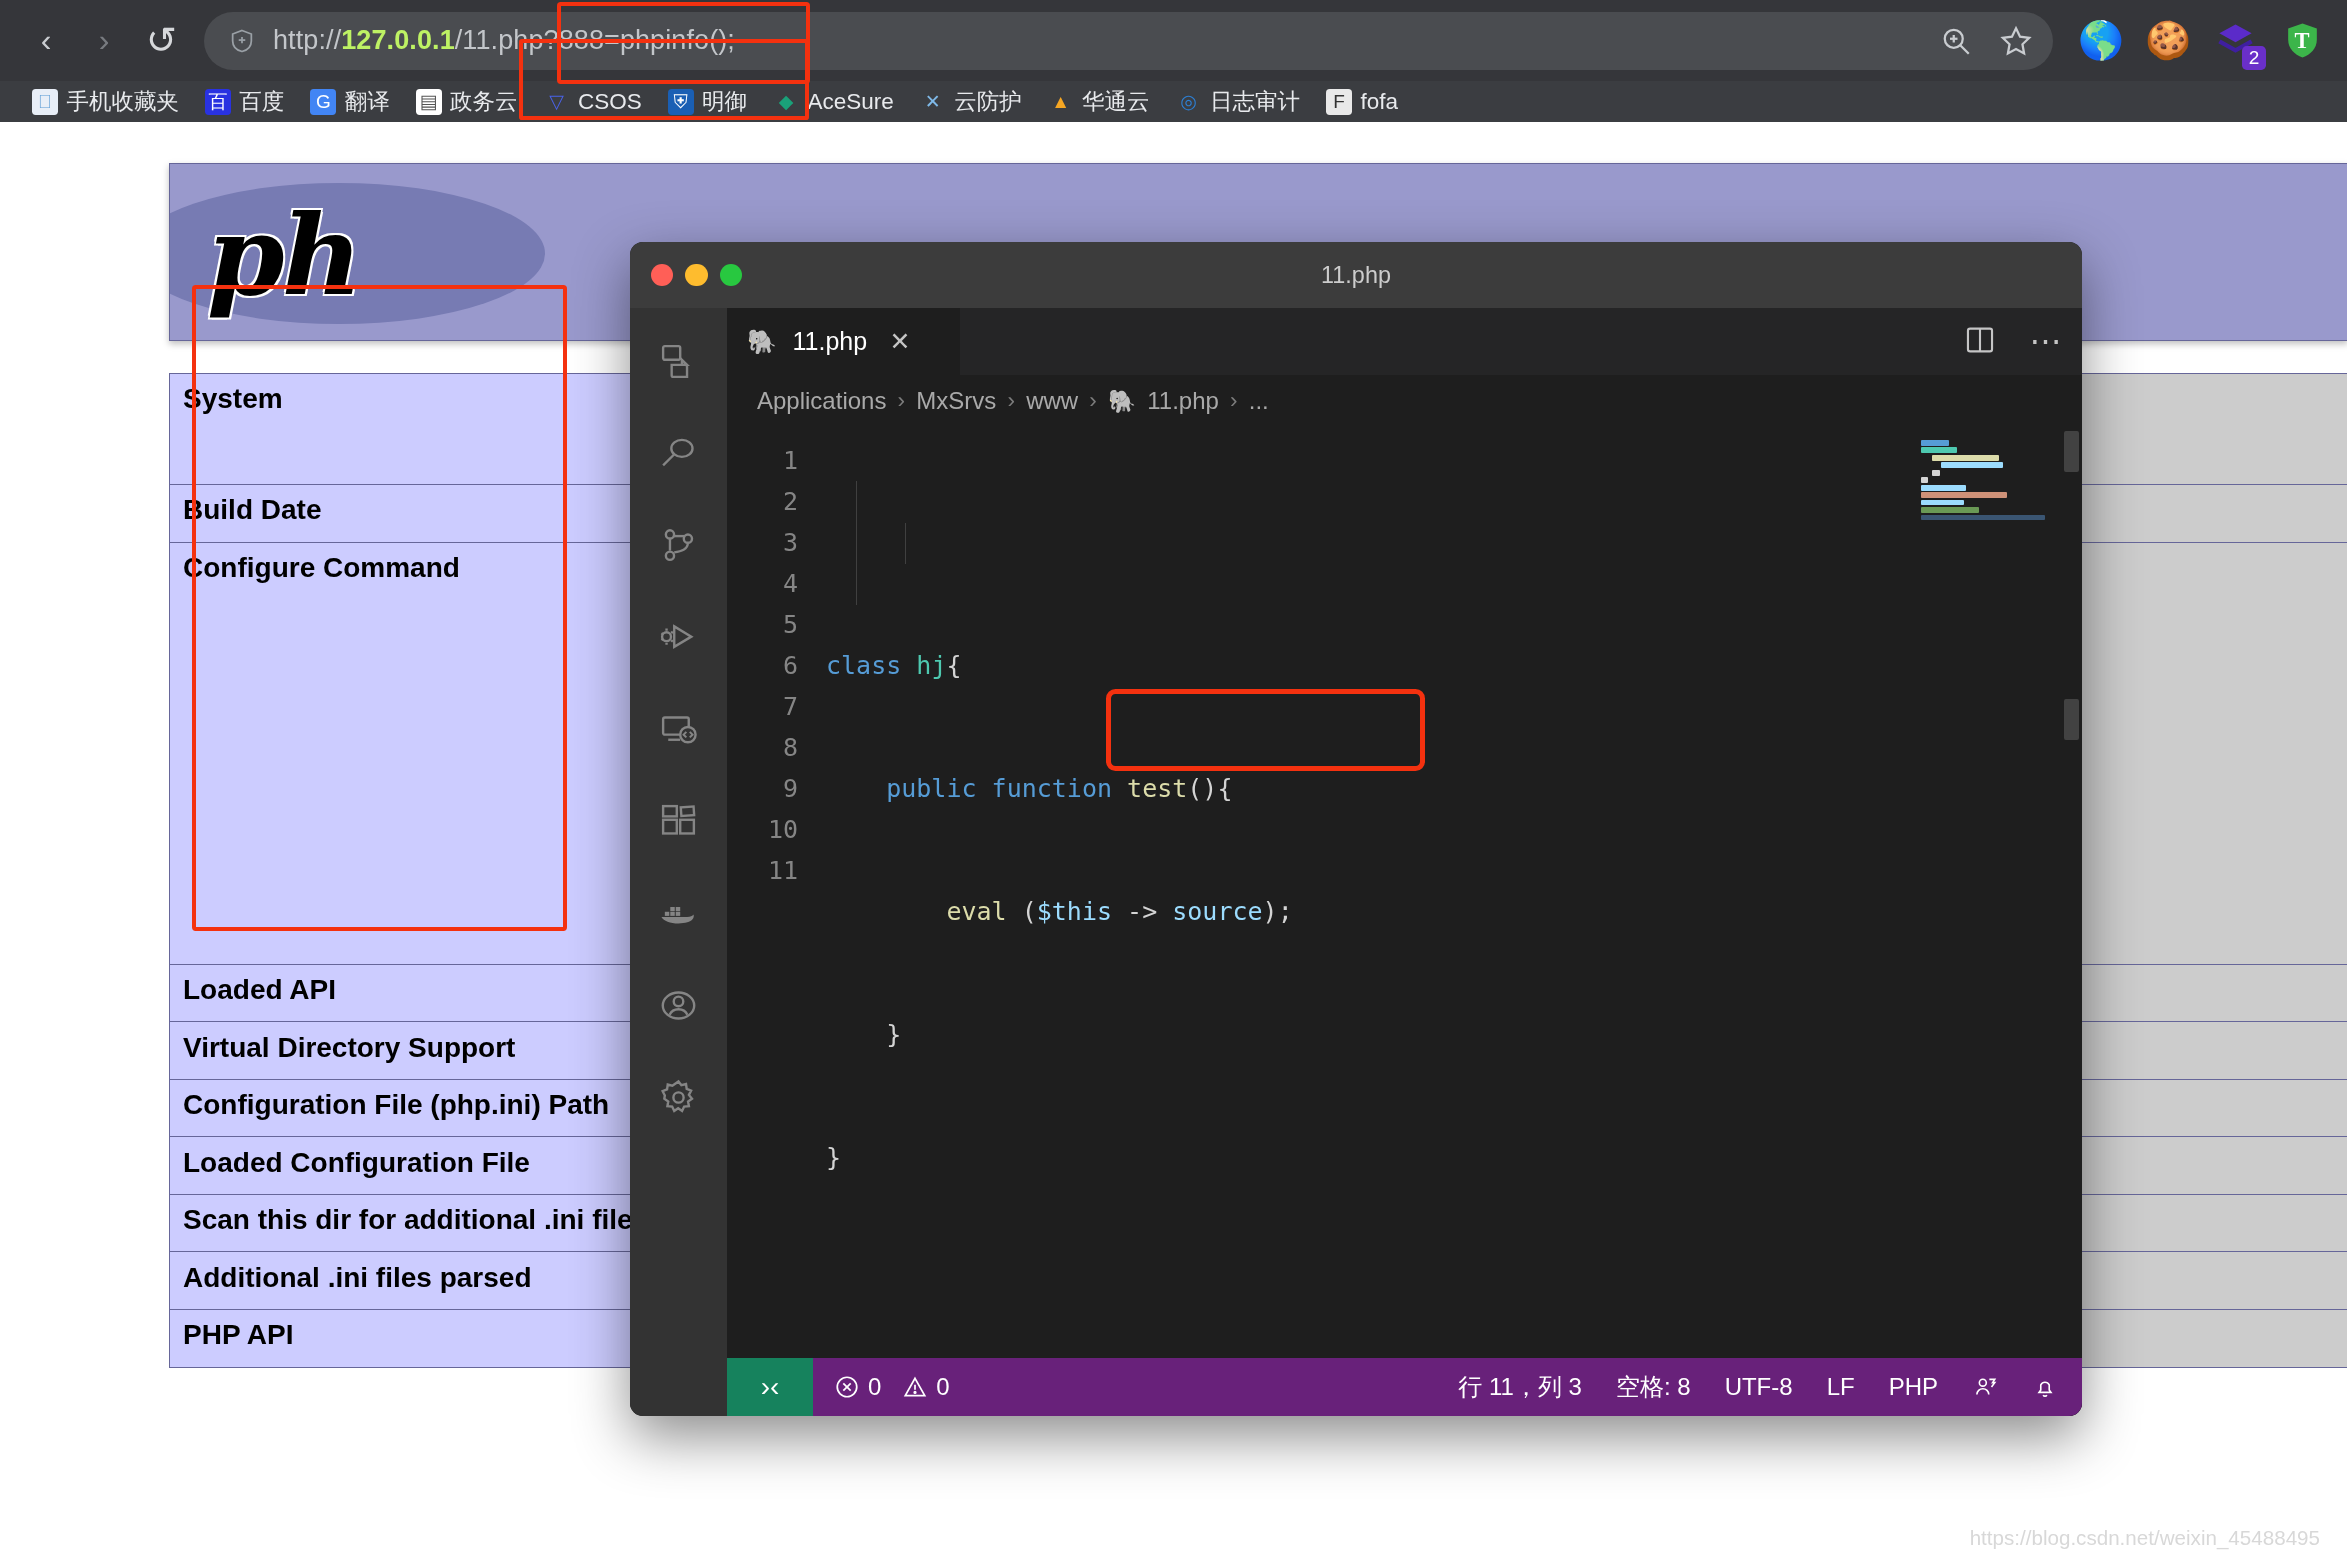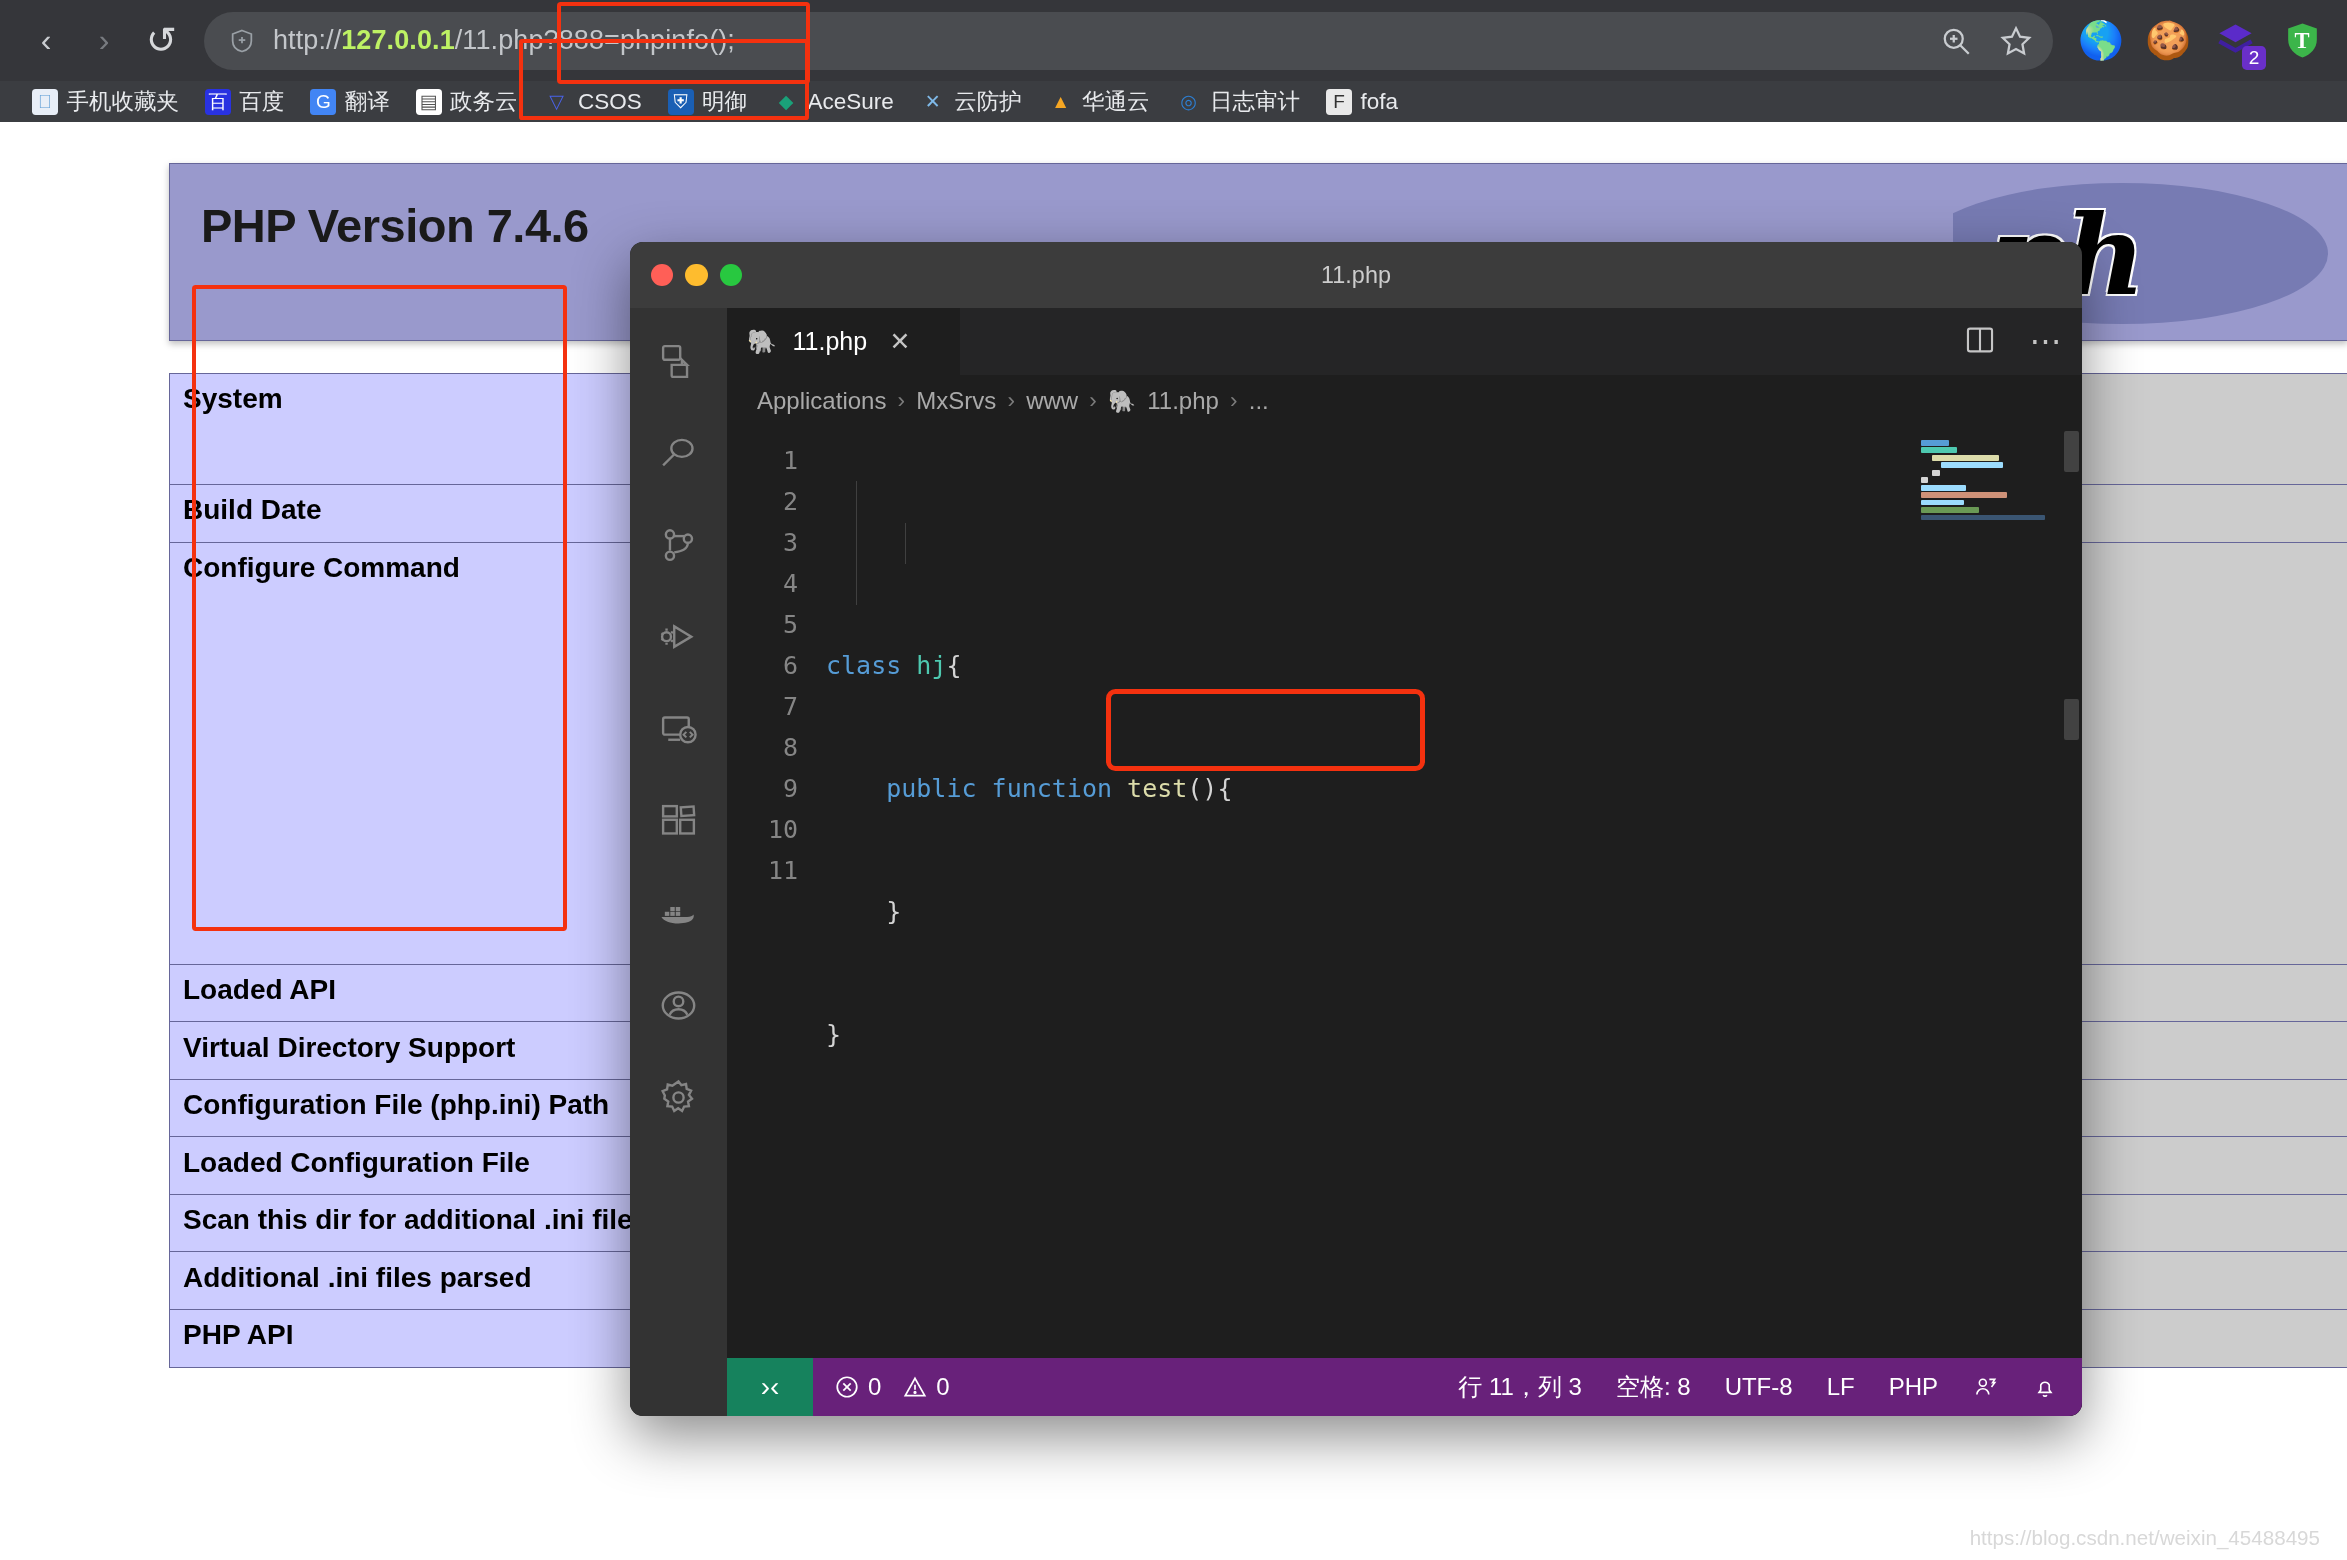--- a/index.html
+++ b/index.html
@@ -330,21 +330,20 @@
     color: #d8d8d8; font-size: 20.6px;
     z-index: 70;
   }
 </style>
 </head>
 <body>
 
 <div class="page">
 
   <div class="php-header">
-    <div class="php-version">PHP Version 7.4.6</div>
     <div class="php-logo">
       <div class="php-logo-ellipse"></div>
       <div class="php-logo-text">ph</div>
     </div>
   </div>
 
   <table class="info">
     <tbody id="info-rows">
         <tr>
           <td class="e" style="height: 111px;">System</td>
@@ -526,20 +525,21 @@
             <div>9</div>
             <div>10</div>
             <div>11</div>
           </div>
         <div class="code">
           <div class="indent-guide" style="left:43px; top:54px; height:124px;"></div>
           <div class="indent-guide" style="left:92px; top:96px; height:41px;"></div>
 
           <div class="ln"><span class="kw">class</span> <span class="typ">hj</span><span class="pun">{</span></div>
           <div class="ln">    <span class="kw">public</span> <span class="kw">function</span> <span class="fn">test</span><span class="pun">(){</span></div>
+          <div class="ln">        <span class="fn">eval</span> <span class="pun">(</span><span class="var">$this</span> <span class="pun">-&gt;</span> <span class="var">source</span><span class="pun">);</span></div>
           <div class="ln">    <span class="pun">}</span></div>
           <div class="ln"><span class="pun">}</span></div>
           
           
           
           
           
         </div>
 
         <div class="minimap">

